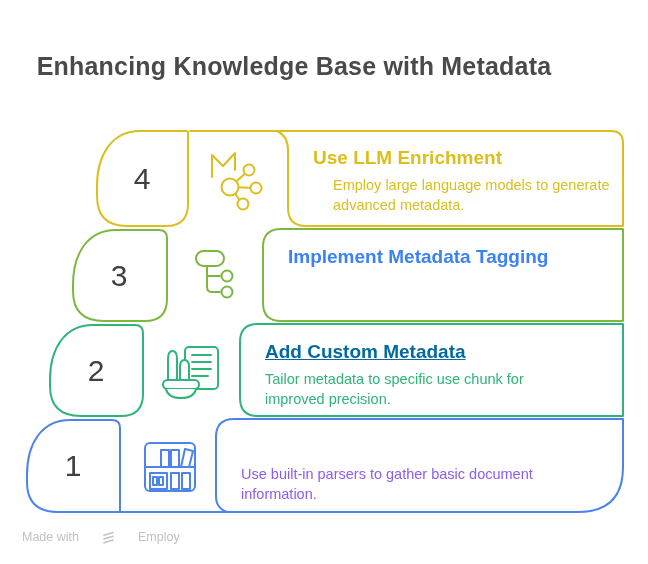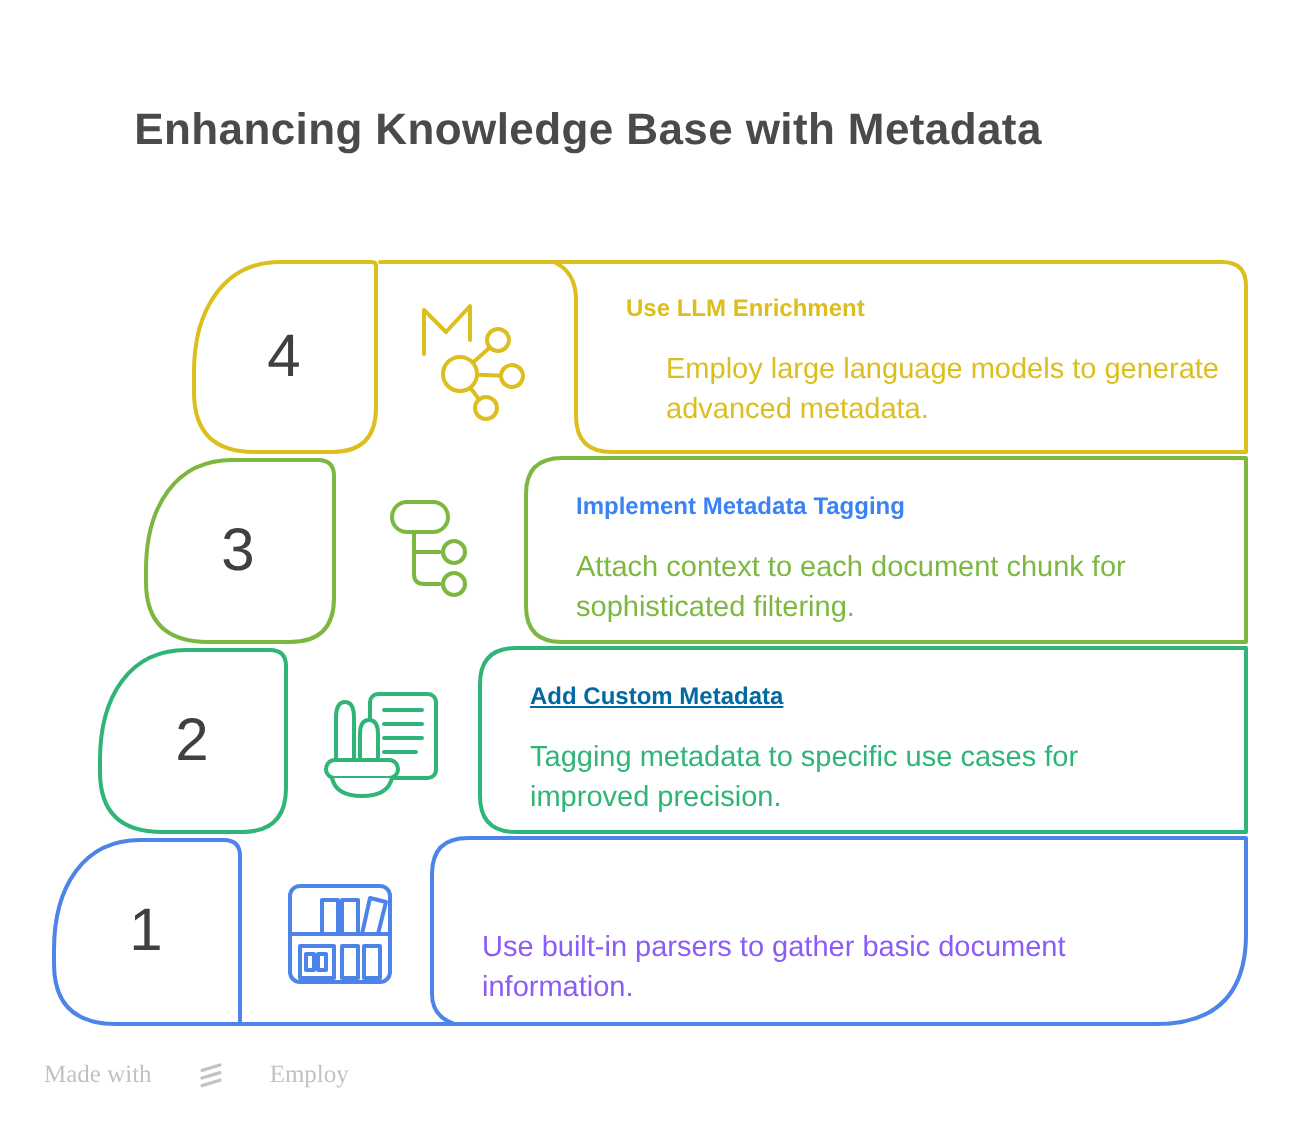--- a/index.html
+++ b/index.html
@@ -2,32 +2,32 @@
 <html><head>
 <meta charset="utf-8">
 <style>
   html,body { margin:0; padding:0; background:#ffffff; }
   .canvas {
     position:relative; width:648px; height:564px; background:#ffffff;
     font-family:"Liberation Sans", sans-serif; overflow:hidden;
   }
   .main-title {
     position:absolute; left:0; top:52px; width:588px; text-align:center;
-    font-size:22px; font-weight:700; color:#4a4a4a; letter-spacing:0.2px;
+    font-size:25px; font-weight:700; color:#4a4a4a; letter-spacing:0.2px;
   }
   .diagram-svg { position:absolute; left:0; top:0; width:648px; height:564px; }
   .step-number {
     position:absolute; transform:translate(-50%,-50%);
     font-size:30px; font-weight:400; color:#3e4043;
   }
-  .step-title { position:absolute; font-size:12px; font-weight:700; white-space:nowrap; }
+  .step-title { position:absolute; font-size:19px; font-weight:700; white-space:nowrap; }
   .step-desc  { position:absolute; font-size:14.5px; font-weight:400; line-height:19.5px; }
   .watermark {
     position:absolute; left:22px; top:530px; display:flex; align-items:center; gap:23px;
-    font-size:12.5px; color:#c2c2c2;font-family:Liberation Serif, serif;
+    font-size:12.5px; color:#c2c2c2;
   }
   .watermark svg { display:block; }
 </style>
 </head>
 <body>
 
 <div class="canvas">
 
   <div class="main-title">Enhancing Knowledge Base with Metadata</div>
 
@@ -91,24 +91,23 @@
 
   <div class="step-number" style="left:142px; top:179px;">4</div>
   <div class="step-number" style="left:119px; top:276px;">3</div>
   <div class="step-number" style="left:96px;  top:371px;">2</div>
   <div class="step-number" style="left:73px;  top:466px;">1</div>
 
   <div class="step-title" style="left: 313px; top: 147px; color: rgb(220, 190, 30);">Use LLM Enrichment</div>
   <div class="step-desc" style="left: 313px; top: 176px; width: 300px; color: rgb(220, 190, 30); margin-left: 20px;">Employ large language models to generate advanced metadata.</div>
 
   <div class="step-title" style="left: 288px; top: 246px; color: #3b82f6;">Implement Metadata Tagging</div>
-  <div class="step-desc" style="left: 288px; top: 275px; width: 310px; color: rgb(124, 184, 64);">Attach context to each document chunk for sophisticated filtering.</div>
 
   <div class="step-title" style="left: 265px; top: 341px; color: #0369a1; text-decoration: underline;">Add Custom Metadata</div>
-  <div class="step-desc" style="left: 265px; top: 370px; width: 310px; color: rgb(46, 181, 119);">Tagging metadata to specific use cases for improved precision.</div>
+  <div class="step-desc" style="left: 265px; top: 370px; width: 310px; color: rgb(46, 181, 119);">Tailor metadata to specific use chunk for improved precision.</div>
 
   <div class="step-desc" style="left: 241px; top: 465px; width: 330px; color: #8b5cf6;">Use built-in parsers to gather basic document information.</div>
 
   <div class="watermark">
     <span>Made with</span>
     <svg width="13" height="13" viewBox="0 0 13 13">
       <path d="M2,4.2 L11,1.5 M2,8 L11,5.3 M2,11.8 L11,9.1" stroke="#c2c2c2" stroke-width="1.6" stroke-linecap="round" fill="none"></path>
     </svg>
     <span>Employ</span>
   </div>

